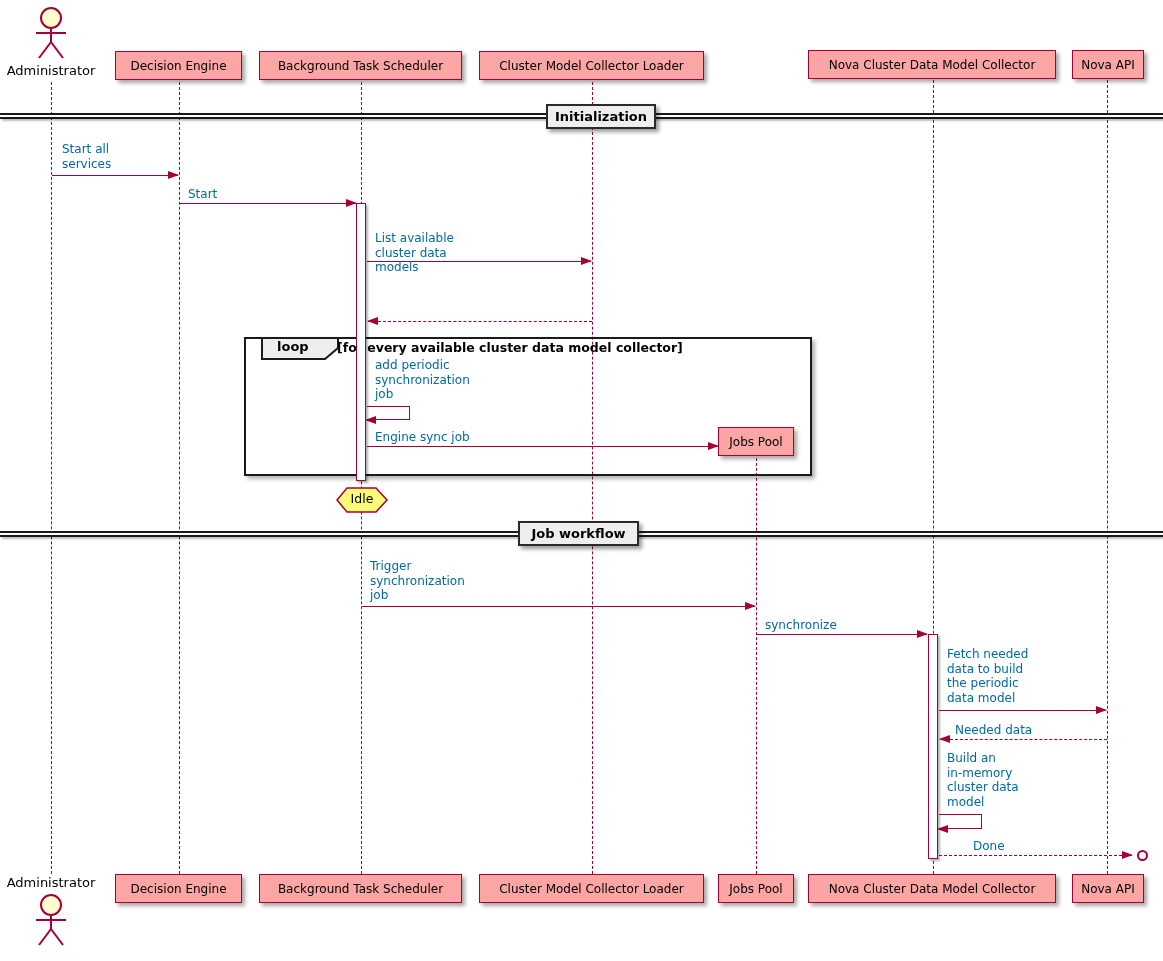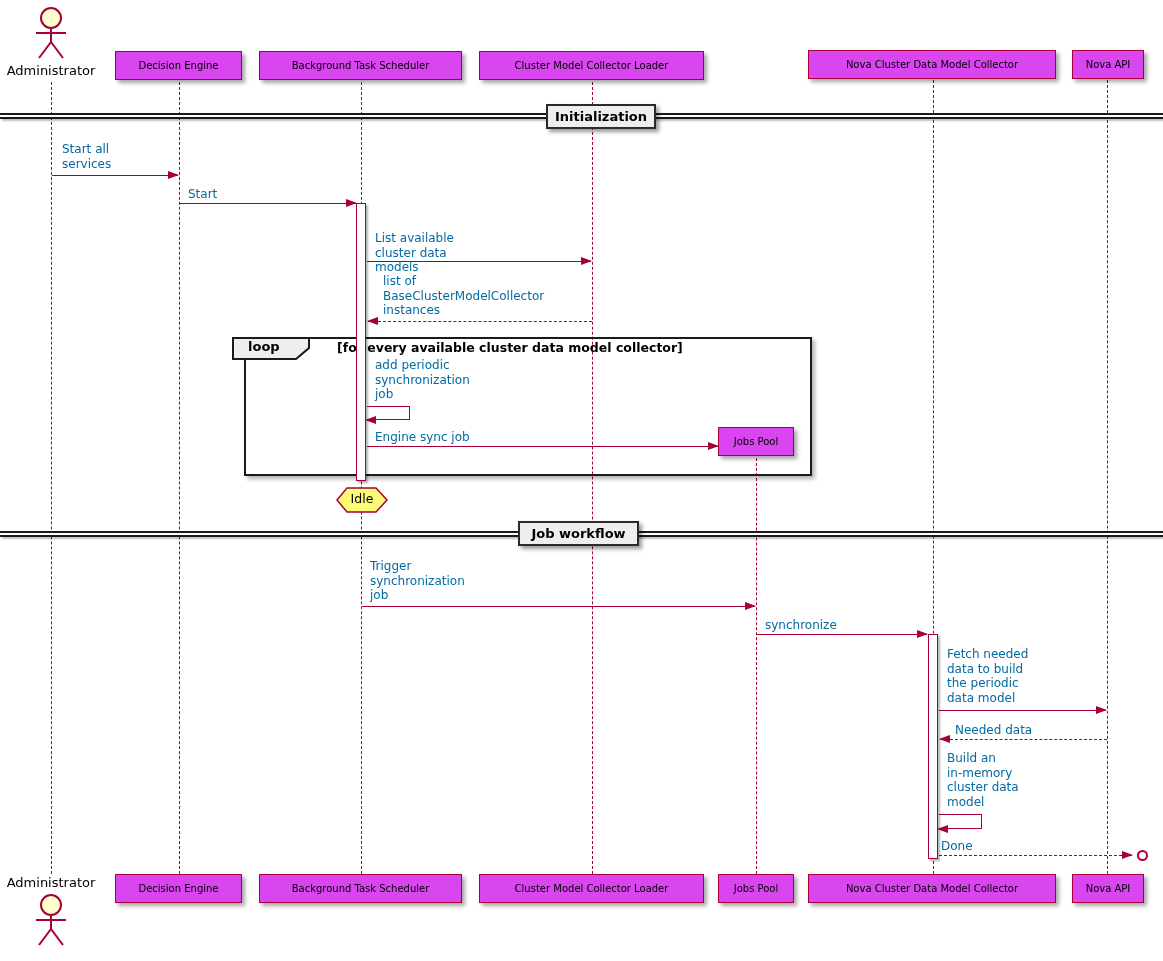--- a/index.html
+++ b/index.html
@@ -2,24 +2,24 @@
 <html><head>
 <meta charset="utf-8">
 <style>
   html,body { margin:0; padding:0; background:#ffffff; }
   #canvas {
     position:relative; width:1163px; height:961px; background:#ffffff;
     font-family:"DejaVu Sans", sans-serif; overflow:hidden; color:#111;
   }
   .lifeline { position:absolute; width:0; border-left:1px dashed #A80036; }
   .pbox {
-    position:absolute; height:27px; background:#d946ef; border:1.5px solid #A80036;
+    position:absolute; height:27px; background:#fca5a5; border:1.5px solid #A80036;
     box-shadow:3px 3px 4px rgba(0,0,0,0.35);
     display:flex; align-items:center; justify-content:center;
-    font-size:10px; color:#000; white-space:nowrap;
+    font-size:12px; color:#000; white-space:nowrap;
   }
   .actor-label { position:absolute; width:100px; text-align:center; font-size:13px; color:#000; }
   .divider-line {
     position:absolute; left:0; width:1163px; height:2px; background:#fff;
     border-top:2px solid #1a1a1a; border-bottom:2px solid #1a1a1a;
     box-shadow:2px 2px 2px rgba(0,0,0,0.25);
   }
   .divider-label {
     position:absolute; background:#EEEEEE; border:2px solid #2a2a2a;
     font-weight:bold; font-size:13px; color:#000;
@@ -69,21 +69,21 @@
   <div class="lifeline" style="left:933px; top:80px; height:794px;"></div>
   <div class="lifeline" style="left:1107px; top:80px; height:794px;"></div>
 
   <div class="divider-line" style="top:113px;"></div>
   <div class="divider-label" style="left:522px; top:104px; width:106px; height:21px;margin-left:24px;">Initialization</div>
 
   <div class="divider-line" style="top:531px;"></div>
   <div class="divider-label" style="left:518px; top:521px; width:117px; height:21px;">Job workflow</div>
 
   <div class="loop-frame" style="left:244px; top:337px; width:564px; height:135px;"></div>
-  <div class="loop-head" style="left:232px; top:337px;">
+  <div class="loop-head" style="left:261px; top:337px;">
     <svg width="80" height="24">
       <path d="M1,1 H77 V11 L64,22 H1 Z" fill="#EEEEEE" stroke="#1a1a1a" stroke-width="2"></path>
     </svg>
     <span>loop</span>
   </div>
   <div class="loop-cond" style="left:337px; top:340px;">[for every available cluster data model collector]</div>
 
   <div class="arrow" style="left:52px; top:175px; width:126px;">
       <span class="ah ah-r"></span>
     </div>
@@ -124,41 +124,38 @@
 
   <div class="activation" style="left:356px; top:203px; height:276px;"></div>
   <div class="activation" style="left:928px; top:634px; height:223px;"></div>
 
   <div class="msg-label" style="left:62px; top:142px;">Start all
 services</div>
   <div class="msg-label" style="left:188px; top:187px;">Start</div>
   <div class="msg-label" style="left:375px; top:215px;margin-top:16px;">List available
 cluster data
 models</div>
-  <div class="msg-label" style="left:383px; top:274px;">list of
-BaseClusterModelCollector
-instances</div>
   <div class="msg-label" style="left:375px; top:358px;">add periodic
 synchronization
 job</div>
   <div class="msg-label" style="left:375px; top:430px;">Engine sync job</div>
   <div class="msg-label" style="left:370px; top:559px;">Trigger
 synchronization
 job</div>
   <div class="msg-label" style="left:765px; top:618px;">synchronize</div>
   <div class="msg-label" style="left:947px; top:647px;">Fetch needed
 data to build
 the periodic
 data model</div>
   <div class="msg-label" style="left:955px; top:723px;">Needed data</div>
   <div class="msg-label" style="left:947px; top:751px;">Build an
 in-memory
 cluster data
 model</div>
-  <div class="msg-label" style="left:941px; top:839px;">Done</div>
+  <div class="msg-label" style="left:941px; top:839px;padding-left:32px;">Done</div>
 
   <div class="hexnote" style="left:335px; top:487px;">
     <svg width="54" height="27">
       <polygon points="12,1 41,1 52,13 41,25 12,25 2,13" fill="#FBFB77" stroke="#A80036" stroke-width="1.5"></polygon>
     </svg>
     <span>Idle</span>
   </div>
 
   <div class="pbox" style="left:115px; top:51px; width:125px;">Decision Engine</div>
   <div class="pbox" style="left:259px; top:51px; width:201px;">Background Task Scheduler</div>

